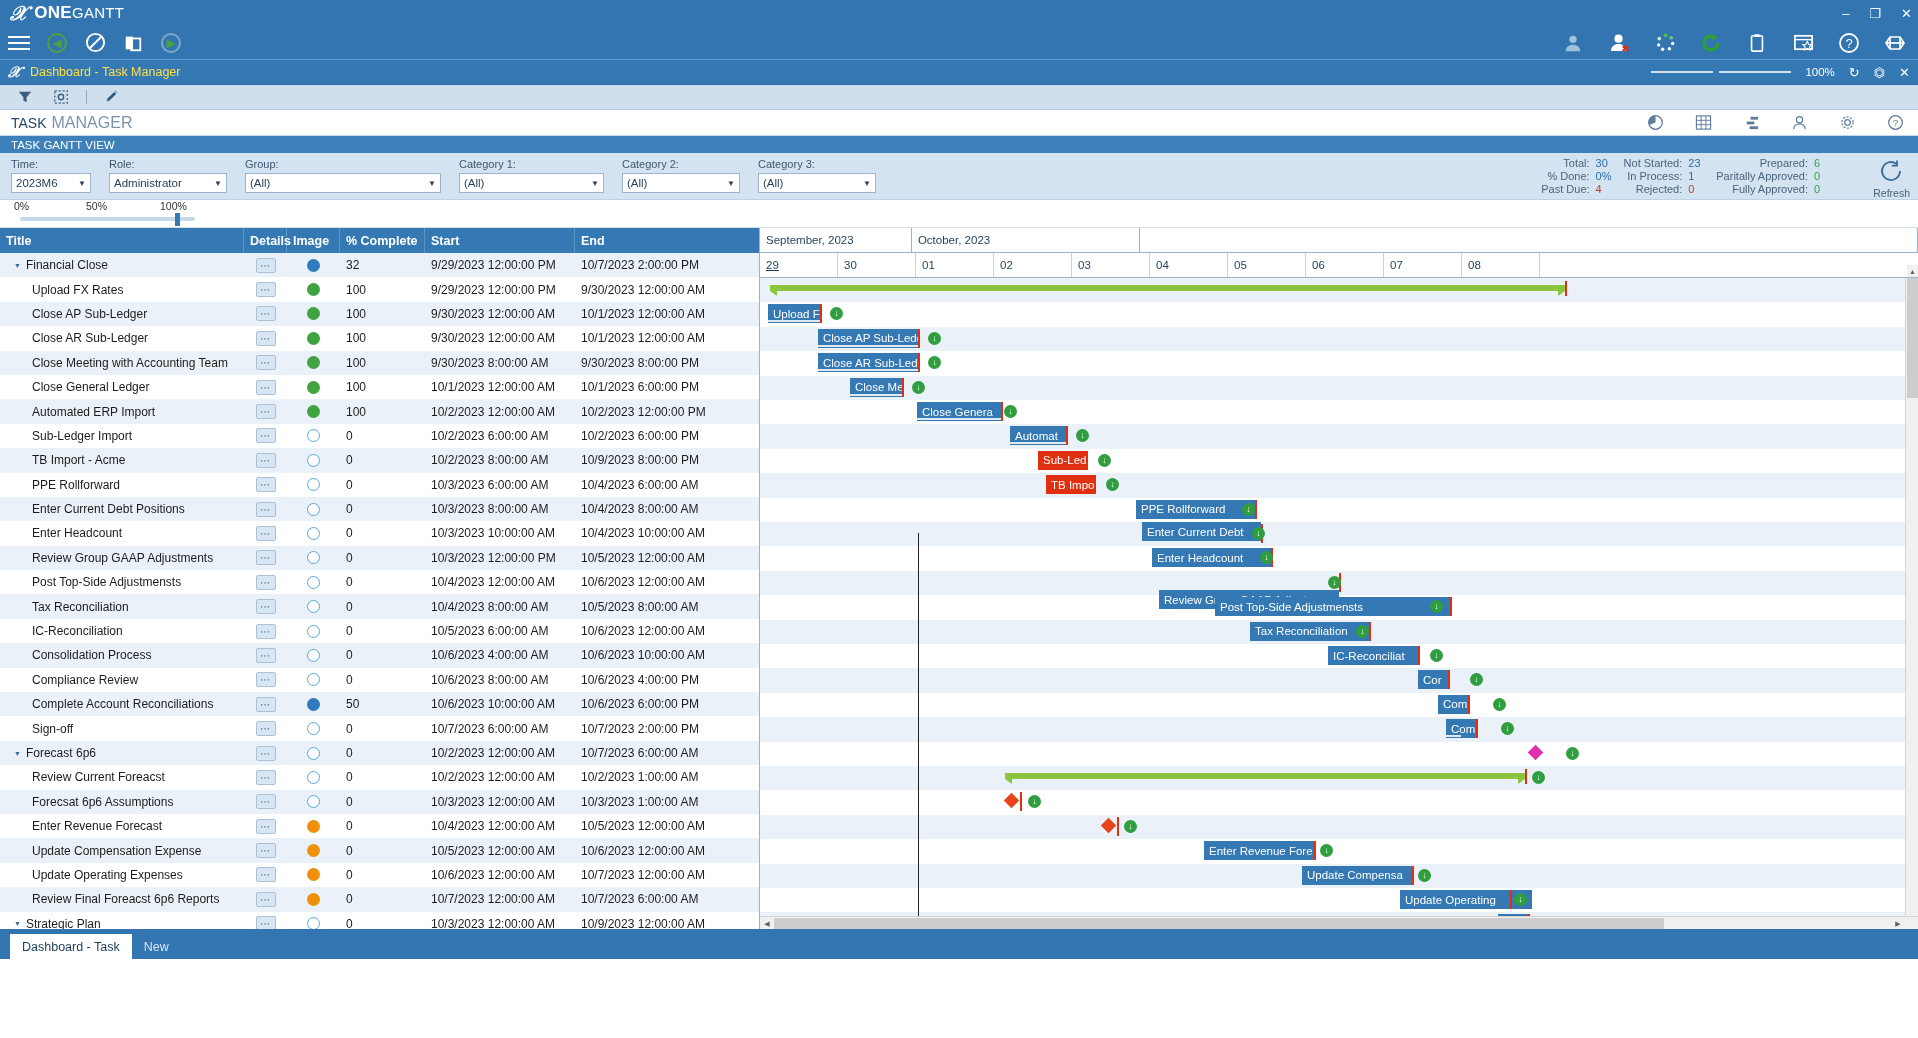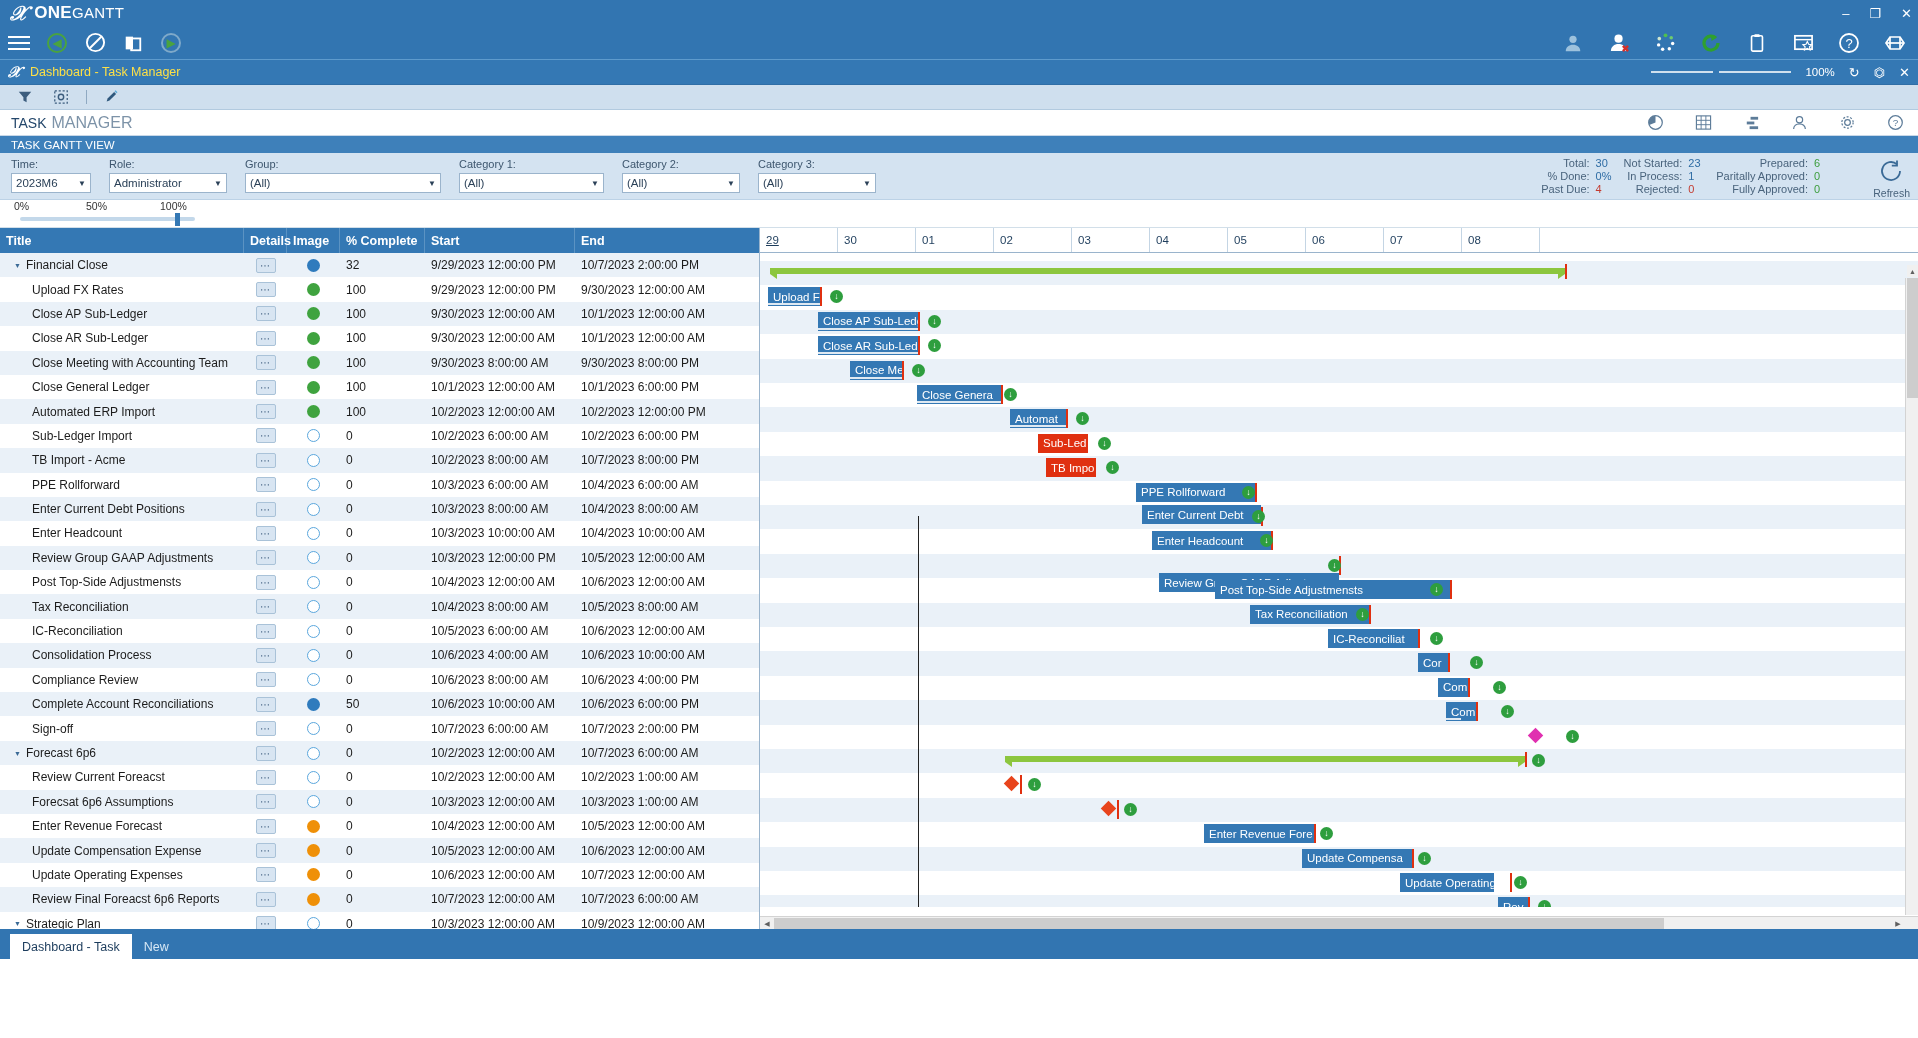--- a/index.html
+++ b/index.html
@@ -132,21 +132,21 @@
 
   
   .tl-months { height:25px; display:flex; border-bottom:1px solid #9ab4cc;
     background:#fff; }
   .tl-months .m { border-right:1px solid #9ab4cc; font-size:11.5px;
     color:#1e3d5c; padding-left:6px; display:flex; align-items:center; }
   .tl-days { height:25px; display:flex; border-bottom:1px solid #9ab4cc;
     background:#fff; }
   .tl-days .d { border-right:1px solid #c4d5e4; font-size:11.5px;
     color:#1e3d5c; padding-left:6px; display:flex; align-items:center; }
-  .gbody { position:relative; height:646px; overflow:hidden;margin-top:8px; }
+  .gbody { position:relative; height:646px; overflow:hidden; }
   .gstripe { position:absolute; left:0; right:0; height:24.4px; }
   .gstripe.alt { background:#eaf1f8; }
 
   .bar { position:absolute; height:19px; background:#3478b4; color:#fff;
     font-size:11.5px; display:flex; align-items:center; padding-left:5px;
     overflow:hidden; white-space:nowrap; cursor:pointer; }
   .bar.red { background:#e03010; }
   .bar .prog { position:absolute; left:0; bottom:1px; height:2px; background:#dfe9f2; }
   .bar.red .prog { background:#ffd0c6; }
   .redtick { position:absolute; width:2px; height:19px; background:#e03010; }
@@ -667,21 +667,21 @@
           <div class="c c-img dotsc">
             <span class="bubble empty"></span>
           </div>
           <div class="c c-pct">
             <span>0</span>
           </div>
           <div class="c c-start">
             <span>10/2/2023 8:00:00 AM</span>
           </div>
           <div class="c c-end">
-            <span>10/7/2023 8:00:00 PM</span>
+            <span>10/9/2023 8:00:00 PM</span>
           </div>
         </div>
         <div class="row">
           <div class="c c-title">
             <span class="tw indent">
               <span>PPE Rollforward</span>
             </span>
           </div>
           <div class="c c-det dotsc">
             <span class="dots">⋯</span>
@@ -1094,20 +1094,25 @@
             <span>10/3/2023 12:00:00 AM</span>
           </div>
           <div class="c c-end">
             <span>10/9/2023 12:00:00 AM</span>
           </div>
         </div>
       </div>
   </div>
 
   <div class="ganttpane">
+    <div class="tl-months" id="tl-months">
+        <div class="m" style="width: 156px;">September, 2023</div>
+        <div class="m" style="width: 234px;">October, 2023</div>
+        <div class="m" style="width: 800px;"></div>
+      </div>
     <div class="tl-days" id="tl-days">
         <div class="d" style="width: 78px; text-decoration: underline;">29</div>
         <div class="d" style="width: 78px;">30</div>
         <div class="d" style="width: 78px;">01</div>
         <div class="d" style="width: 78px;">02</div>
         <div class="d" style="width: 78px;">03</div>
         <div class="d" style="width: 78px;">04</div>
         <div class="d" style="width: 78px;">05</div>
         <div class="d" style="width: 78px;">06</div>
         <div class="d" style="width: 78px;">07</div>
@@ -1266,21 +1271,21 @@
         <div class="redtick" style="left: 554px; top: 563.2px;"></div>
         <div class="dlico" style="left: 560px; top: 566.2px;">↓</div>
         <div class="gstripe alt" style="top: 585.6px;"></div>
         <div class="bar" style="left: 542px; width: 110px; top: 587.6px;">
           <span>Update Compensa</span>
           <span class="prog" style="width:0%"></span>
         </div>
         <div class="redtick" style="left: 652px; top: 587.6px;"></div>
         <div class="dlico" style="left: 658px; top: 590.6px;">↓</div>
         <div class="gstripe" style="top: 610px;"></div>
-        <div class="bar" style="left: 640px; width: 94px; top: 612px;">
+        <div class="bar" style="left: 640px; width: 132px; top: 612px;">
           <span>Update Operating</span>
           <span class="prog" style="width:0%"></span>
         </div>
         <div class="redtick" style="left: 750px; top: 612px;"></div>
         <div class="dlico" style="left: 754px; top: 615px;">↓</div>
         <div class="gstripe alt" style="top: 634.4px;"></div>
         <div class="bar" style="left: 738px; width: 30px; top: 636.4px;">
           <span>Rev</span>
           <span class="prog" style="width:0%"></span>
         </div>

